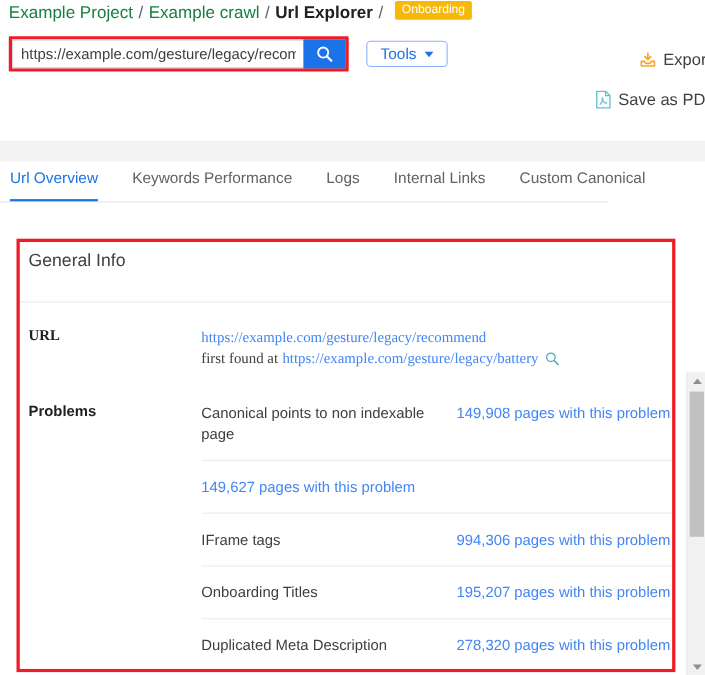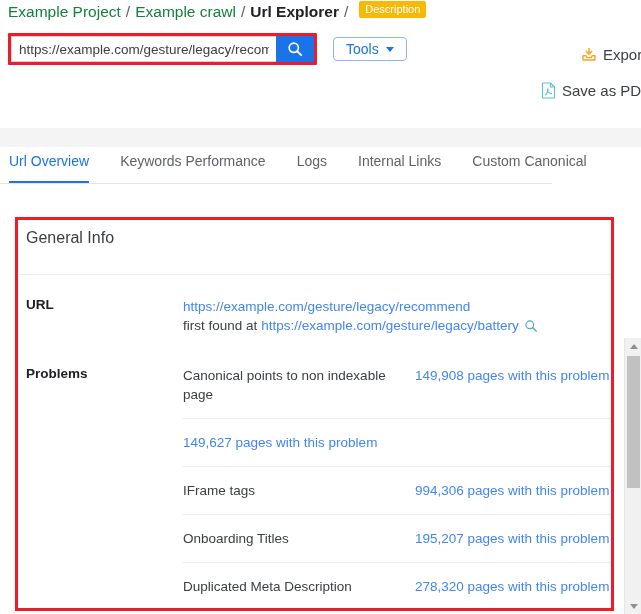--- a/index.html
+++ b/index.html
@@ -119,21 +119,21 @@
   .divider { height:1px; background:#ececee; margin-top:27px; }
 
   .row { display:flex; align-items:flex-start; padding:0; }
   .row-label {
     width:165px; flex:0 0 165px;
     font-size:13.5px; font-weight:bold; color:#202124;
     padding-left:8px;
   }
   .row-body { flex:1; }
 
-  .url-row { padding-top:22px; padding-bottom:17px; }
+  .url-row { padding-top:22px; padding-bottom:17px;font-family:Liberation Serif, serif; }
   .url-primary { font-size:13.5px; color:#4285f4; line-height:19px; }
   .url-sub { font-size:13.5px; color:#3c4043; line-height:19px; display:flex; align-items:center; }
   .url-sub .blue { color:#4285f4; margin-left:4px; }
   .url-sub .mag { margin-left:5px; display:flex; align-items:center; }
 
   .problems-row { padding-top:0; }
   .prob-list { }
   .prob-item {
     display:flex; align-items:flex-start;
     padding:14px 0 14px 0;
@@ -188,21 +188,21 @@
 </head>
 <body>
 
 <div class="breadcrumb">
   <span class="crumb">Example Project</span>
   <span class="sep">/</span>
   <span class="crumb">Example crawl</span>
   <span class="sep">/</span>
   <span class="crumb active">Url Explorer</span>
   <span class="sep">/</span>
-  <span class="badge">Description</span>
+  <span class="badge">Onboarding</span>
 </div>
 
 <div class="search-row">
   <div class="search-wrap">
     <input class="search-input" type="text" value="https://example.com/gesture/legacy/recommend" style="">
     <div class="search-btn">
       <span>
         <svg width="16" height="16" viewBox="0 0 16 16">
           <circle cx="6.8" cy="6.8" r="4.6" fill="none" stroke="#ffffff" stroke-width="1.7"></circle>
           <line x1="10.3" y1="10.3" x2="14.2" y2="14.2" stroke="#ffffff" stroke-width="1.9" stroke-linecap="round"></line>

